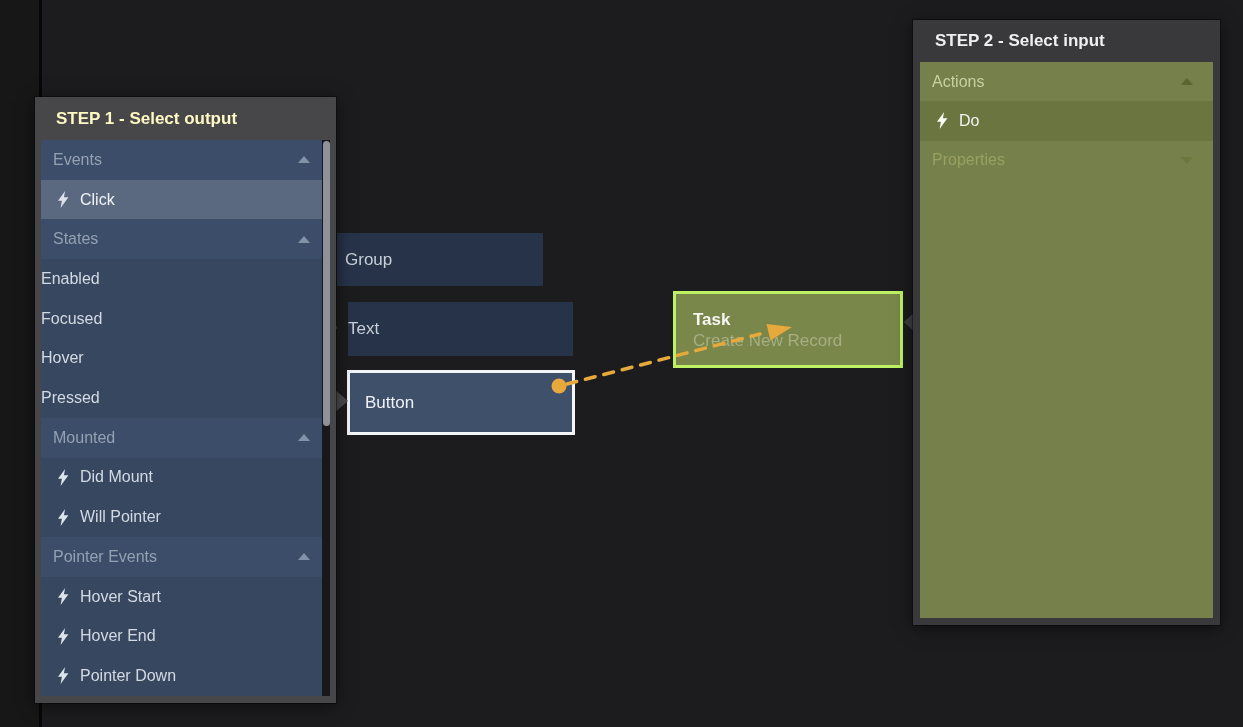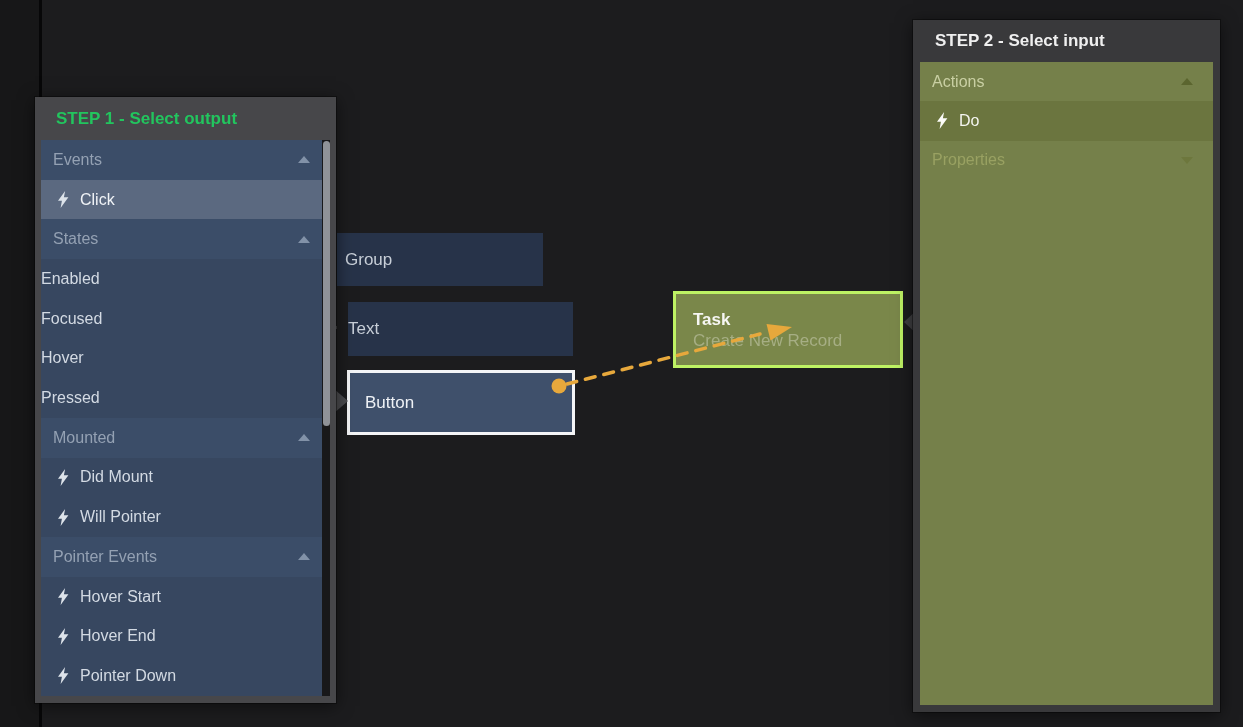--- a/index.html
+++ b/index.html
@@ -47,34 +47,34 @@
   .row.has-icon .bolt{display:block;}
   .row .lbl{font-size:16px;}
   .row.section .lbl{margin-left:12px;}
   .row .chev{display:none;margin-left:auto;margin-right:20px;width:0;height:0;
              border-left:6px solid transparent;border-right:6px solid transparent;}
   .row.section.arrow-up .chev{display:block;border-bottom:7px solid currentColor;}
   .row.section.arrow-down .chev{display:block;border-top:7px solid currentColor;}
 
   
   .panel-1{left:35px;top:97px;width:301px;height:606px;background:#47474a;padding:0 6px 7px 6px;}
-  .panel-1 .phead{height:43px;color:#22c55e;}
+  .panel-1 .phead{height:43px;color:#fef9c3;}
   .panel-1 .plist{background:#374760;}
   .panel-1 .row{height:39.71px;background:#374760;color:#d3dae3;align-items:center;}
   .panel-1 .row.section{background:#3b4d68;color:#94a1b3;}
   .panel-1 .row.section .chev{color:#8292a8;}
   .panel-1 .row.selected{background:#5b6980;color:#f0f3f6;}
   .panel-1 .row .bolt{color:#dde3ea;}
 
   
   .sbar{position:absolute;right:0;top:0;width:8px;height:100%;background:#18181a;}
   .sthumb{position:absolute;left:1px;top:1px;width:7px;height:285px;border-radius:4px;background:#8f9298;}
 
   
-  .panel-2{left:913px;top:20px;width:307px;height:692px;background:#39393b;padding:0 7px 7px 7px;}
+  .panel-2{left:913px;top:20px;width:307px;height:605px;background:#39393b;padding:0 7px 7px 7px;}
   .panel-2 .phead{height:42px;color:#efefef;}
   .panel-2 .plist{background:#75804a;}
   .panel-2 .row{height:39.3px;background:#75804a;color:#f4f5f0;}
   .panel-2 .row.section{background:#75804a;color:#c9cfa3;}
   .panel-2 .row.section .chev{color:#5b652f;}
   .panel-2 .row.section.muted{color:#99a162;}
   .panel-2 .row.section.muted .chev{color:#6d773d;}
   .panel-2 .row.selected{background:#6b753f;color:#f4f5f0;}
   .panel-2 .row .bolt{color:#fbfbf8;}
   .panel-2 .filler{flex:1 1 auto;background:#75804a;}

